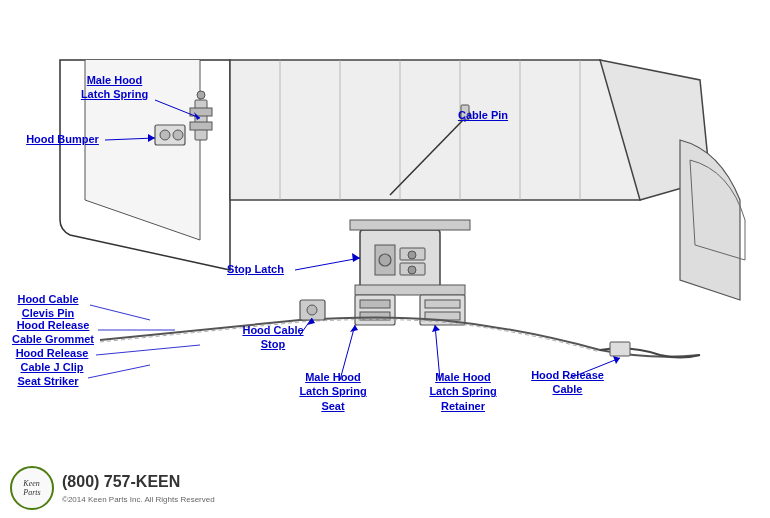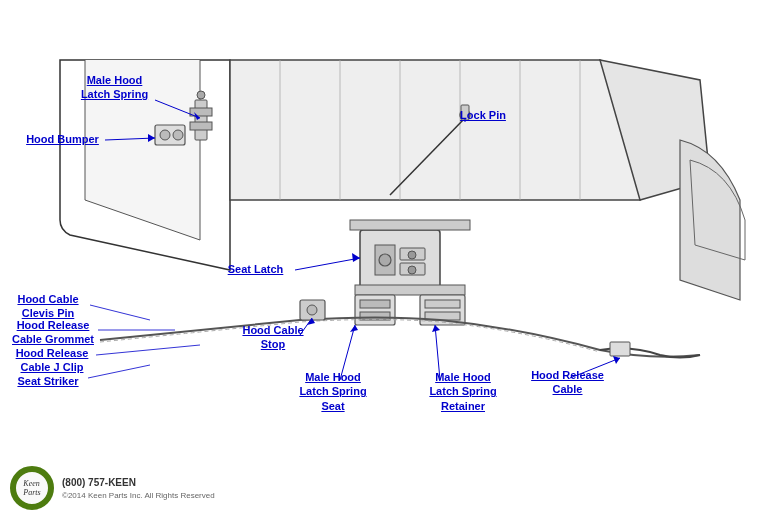--- a/index.html
+++ b/index.html
@@ -36,38 +36,38 @@
       position: absolute;
       bottom: 8px;
       left: 10px;
       display: flex;
       align-items: center;
       gap: 8px;
     }
     .logo-circle {
       width: 44px;
       height: 44px;
-      border: 6px solid #4d7c0f;
+      border: 2px solid #4d7c0f;
       border-radius: 50%;
       display: flex;
       align-items: center;
       justify-content: center;
       font-style: italic;
       font-size: 9px;
       color: #333;
       font-family: Georgia, serif;
       background: #f9f9f9;
     }
     .footer-text {
       font-size: 9px;
       color: #333;
       line-height: 1.5;
     }
     .footer-phone {
-      font-size: 10px;
+      font-size: 16px;
       font-weight: bold;
       color: #333;
     }
     .copyright {
       font-size: 8px;
       color: #666;
     }
   </style>
 </head>
 <body>
@@ -167,22 +167,22 @@
     <line x1="98" y1="330" x2="175" y2="330" stroke="#0000cc" stroke-width="0.8"></line>
 
     <line x1="96" y1="355" x2="200" y2="345" stroke="#0000cc" stroke-width="0.8"></line>
 
     <line x1="88" y1="378" x2="150" y2="365" stroke="#0000cc" stroke-width="0.8"></line>
   </svg>
 
   <div id="labels-container">
   <div class="label" style="top: 73px; left: 72px; width: 85px;">Male Hood<br>Latch Spring</div>
       <div class="label" style="top: 132px; left: 20px; width: 85px;">Hood Bumper</div>
-      <div class="label" style="top: 108px; left: 448px; width: 70px;">Lock Pin</div>
-      <div class="label" style="top: 262px; left: 218px; width: 75px;">Seat Latch</div>
+      <div class="label" style="top: 108px; left: 448px; width: 70px;">Cable Pin</div>
+      <div class="label" style="top: 262px; left: 218px; width: 75px;">Stop Latch</div>
       <div class="label" style="top: 292px; left: 8px; width: 80px;">Hood Cable<br>Clevis Pin</div>
       <div class="label" style="top: 318px; left: 8px; width: 90px;">Hood Release<br>Cable Grommet</div>
       <div class="label" style="top: 346px; left: 8px; width: 88px;">Hood Release<br>Cable J Clip</div>
       <div class="label" style="top: 374px; left: 8px; width: 80px;">Seat Striker</div>
       <div class="label" style="top: 323px; left: 237px; width: 72px;">Hood Cable<br>Stop</div>
       <div class="label" style="top: 370px; left: 292px; width: 82px;">Male Hood<br>Latch Spring<br>Seat</div>
       <div class="label" style="top: 370px; left: 418px; width: 90px;">Male Hood<br>Latch Spring<br>Retainer</div>
       <div class="label" style="top: 368px; left: 525px; width: 85px;">Hood Release<br>Cable</div>
     </div>
 

